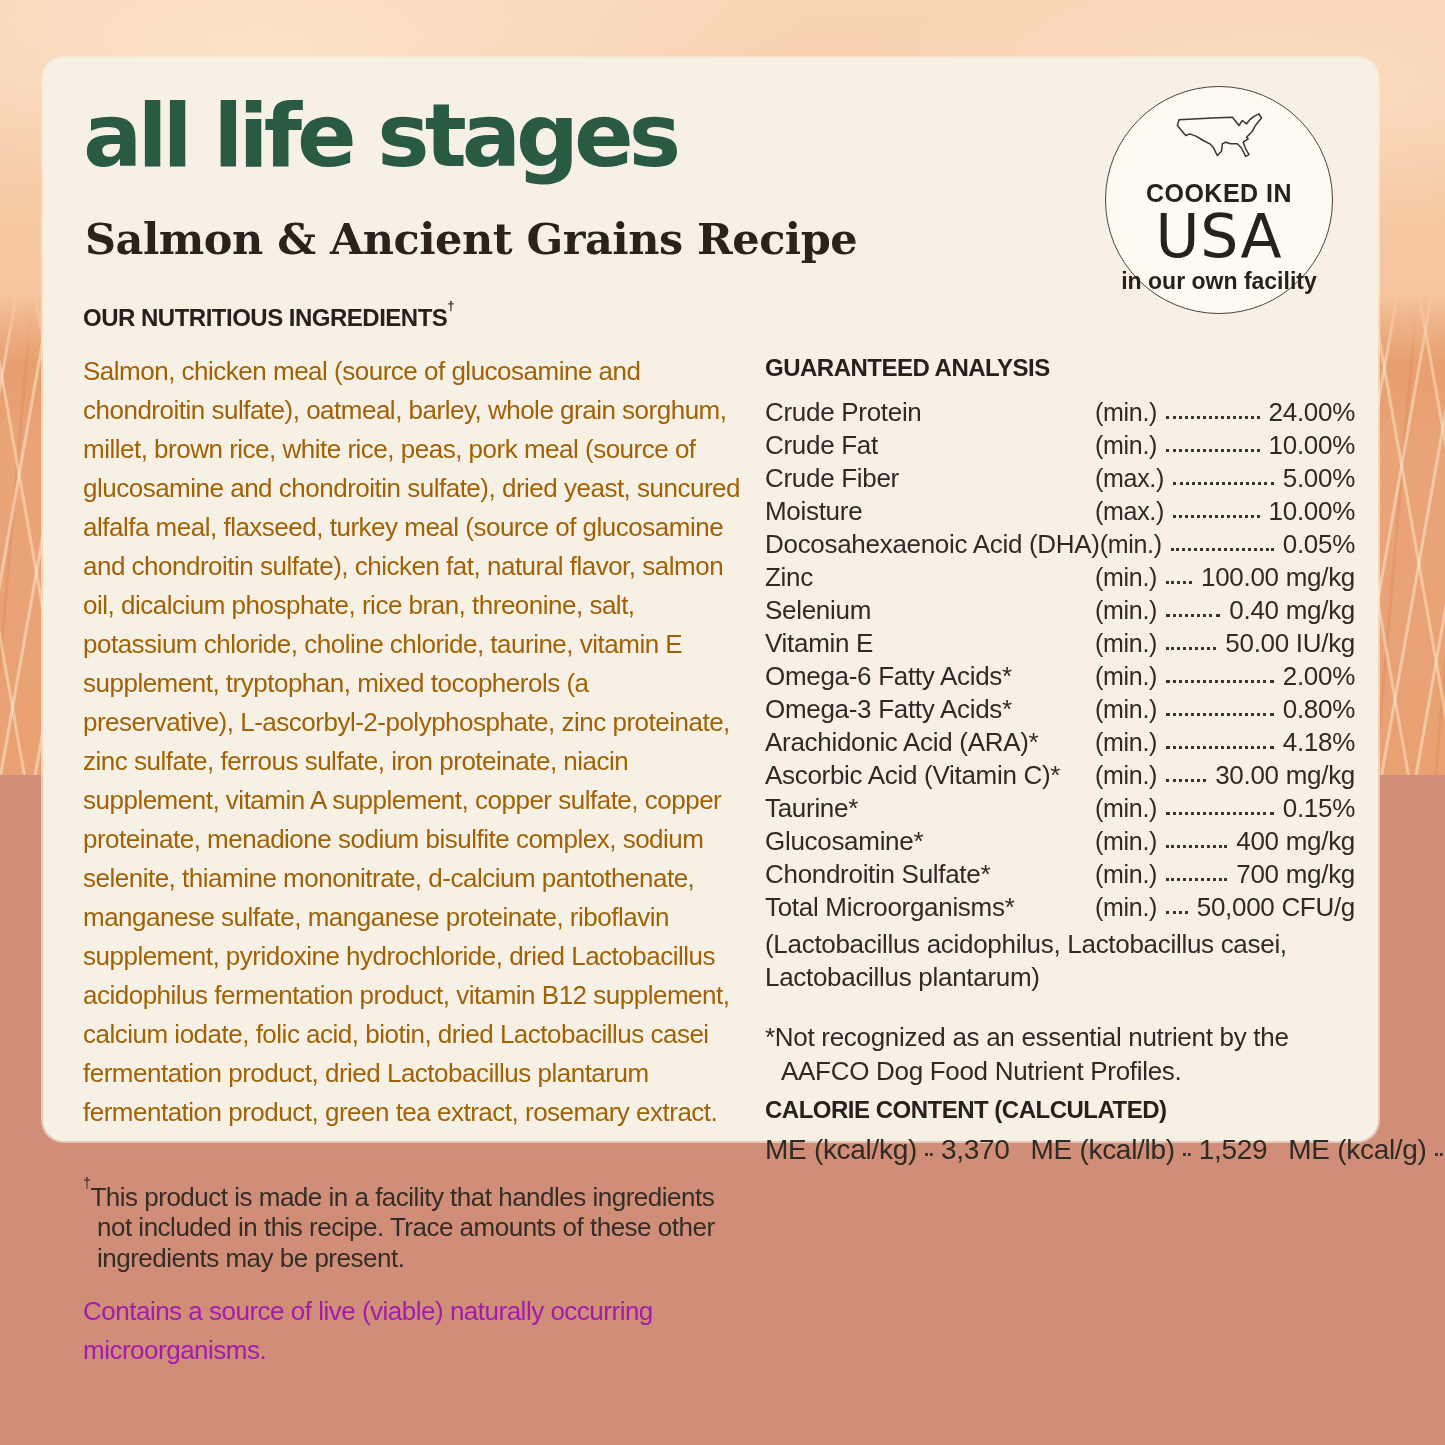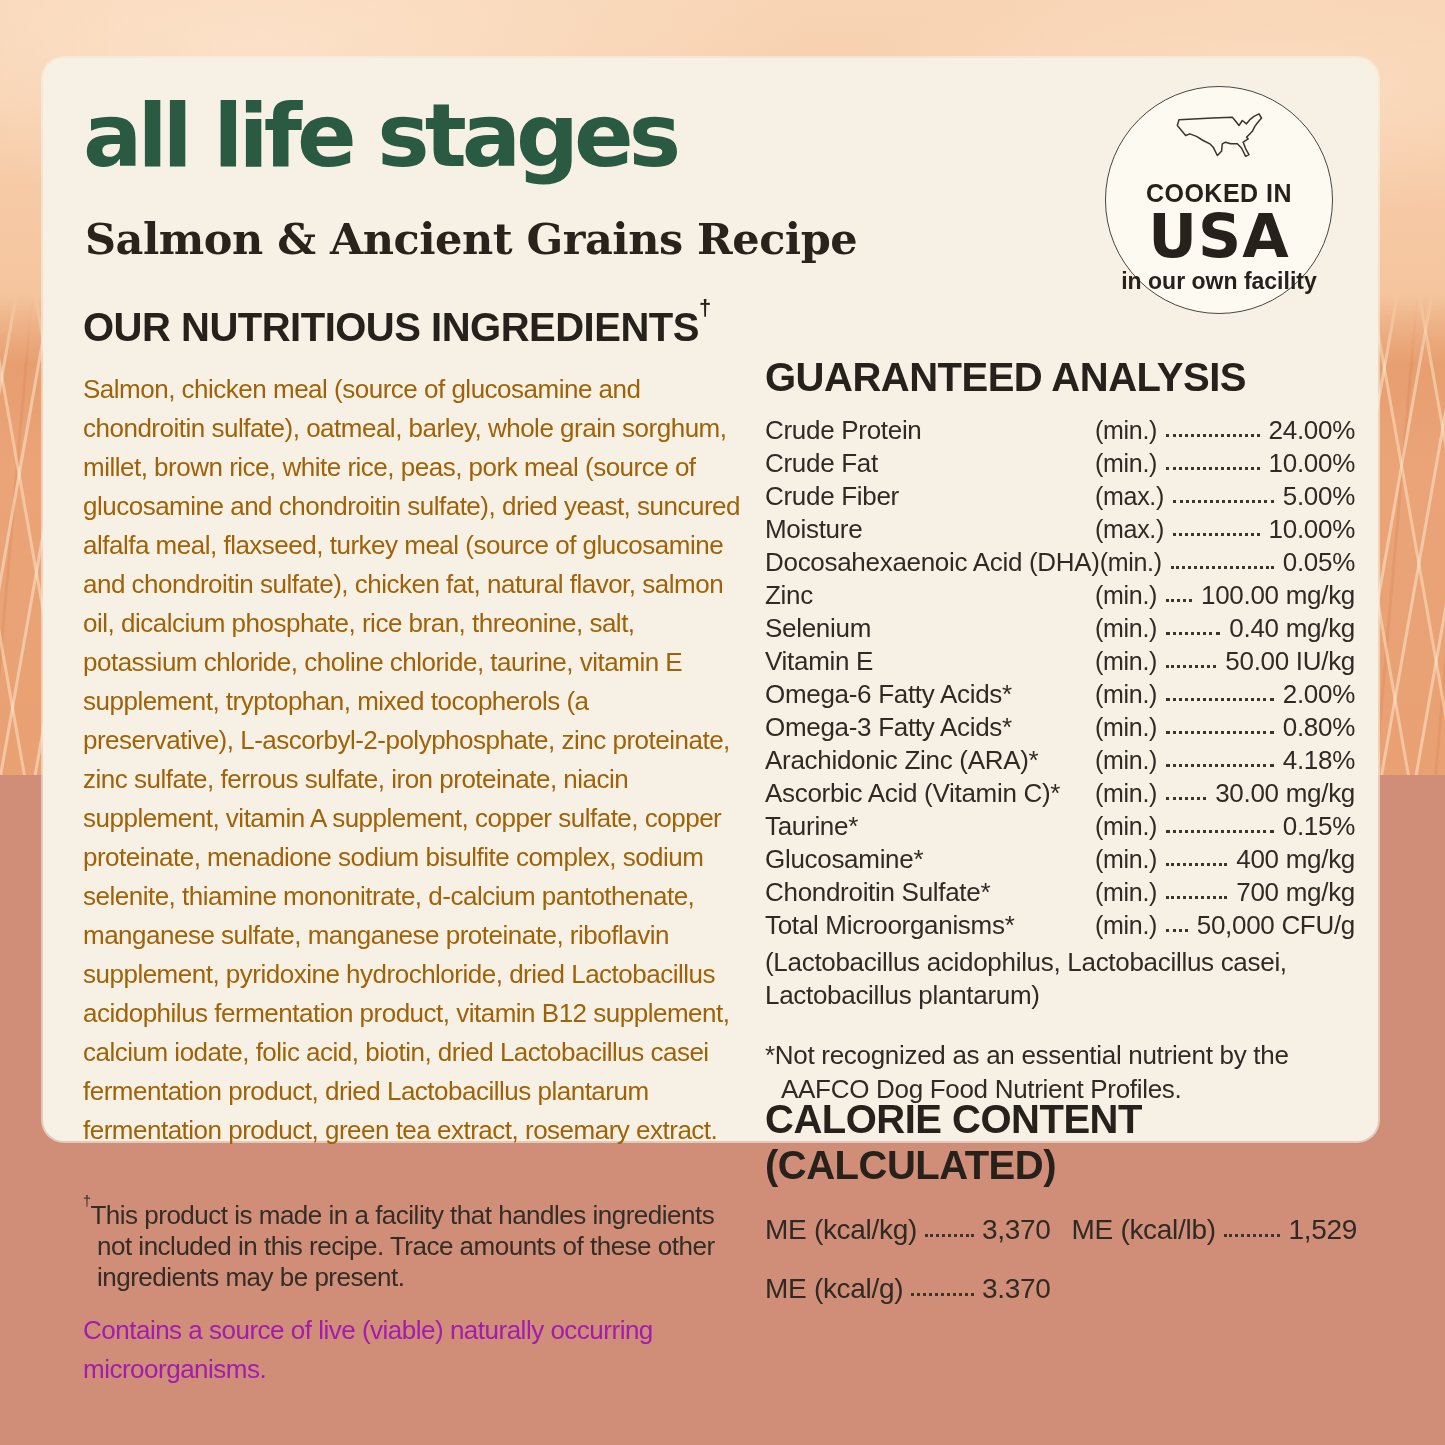--- a/index.html
+++ b/index.html
@@ -32,26 +32,26 @@
   .subtitle{position:absolute;left:42px;top:158px;margin:0;
             font-family:"DejaVu Serif","Liberation Serif",serif;font-weight:bold;
             font-size:43px;letter-spacing:-0.5px;color:#2a231c;line-height:1.1;}
 
   
   .badge{position:absolute;left:1062px;top:28px;width:228px;height:228px;border-radius:50%;
          background:#fdfaf2;border:1.5px solid #4a4540;box-sizing:border-box;
          display:flex;flex-direction:column;align-items:center;text-align:center;}
   .badge svg{margin-top:24px;}
   .badge-l1{font-size:25px;font-weight:bold;letter-spacing:.5px;color:#26211b;margin-top:14px;}
-  .badge-l2{font-family:"DejaVu Sans",sans-serif;font-size:60px;font-weight:bold;
+  .badge-l2{font-family:"DejaVu Sans",sans-serif;font-size:60px;font-weight:normal;
             letter-spacing:1px;color:#26211b;line-height:.95;}
   .badge-l3{font-size:23px;font-weight:bold;color:#26211b;margin-top:3px;}
 
   
-  .sec-h{margin:0;font-size:40px;font-weight:bold;letter-spacing:-0.5px;color:#26211b;line-height:1.15;}
+  .sec-h{margin:0;font-size:24px;font-weight:bold;letter-spacing:-0.5px;color:#26211b;line-height:1.15;}
   sup{font-size:.55em;position:relative;top:-.55em;}
 
   
   .col-left{position:absolute;left:40px;top:246px;width:662px;}
   .ing-text{margin:20px 0 0 0;font-size:26px;line-height:39px;letter-spacing:-0.5px;color:#a16207;}
   .ing-foot{margin:44px 0 0 0;font-size:26px;line-height:31px;letter-spacing:-0.5px;color:#332d26;
             padding-left:14px;text-indent:-14px;}
   .ing-note2{margin:18px 0 0 0;font-size:26px;line-height:39px;letter-spacing:-0.5px;color:#a21caf;}
 
   
@@ -61,21 +61,21 @@
   .ga-name{flex:0 0 330px;white-space:nowrap;}
   .ga-limit{flex:0 0 auto;font-size:25px;}
   .ga-leader{flex:1 1 auto;align-self:center;border-bottom:3.4px dotted #3b352e;margin:0 9px;position:relative;top:5px;min-width:10px;}
   .ga-value{flex:0 0 auto;white-space:nowrap;}
   .ga-paren{margin:4px 0 0 0;font-size:26px;line-height:33px;letter-spacing:-0.3px;color:#2f2a24;}
   .ga-foot{margin:26px 0 0 0;font-size:26px;line-height:34px;letter-spacing:-0.3px;color:#2f2a24;
            padding-left:16px;text-indent:-16px;}
 
   
   .cal{position:absolute;left:722px;top:1038px;width:592px;}
-  .cal-grid{margin-top:23px;display:grid;grid-template-columns:1fr 1fr;column-gap:46px;row-gap:8px;gap:21px;}
+  .cal-grid{margin-top:7px;display:grid;grid-template-columns:1fr 1fr 1fr 1fr;column-gap:46px;row-gap:8px;gap:21px;}
   .cal-entry{display:flex;align-items:baseline;font-size:28px;letter-spacing:-0.3px;line-height:38px;color:#2f2a24;}
   .cal-name{flex:0 0 auto;white-space:nowrap;}
   .cal-leader{flex:1 1 auto;align-self:center;border-bottom:3.4px dotted #3b352e;margin:0 8px;position:relative;top:5px;min-width:8px;}
   .cal-value{flex:0 0 auto;white-space:nowrap;}
 </style>
 </head>
 <body>
 
 <div class="stage">
 
@@ -161,21 +161,21 @@
             <span class="ga-leader"></span>
             <span class="ga-value">2.00%</span>
           </div>
           <div class="ga-row">
             <span class="ga-name">Omega-3 Fatty Acids*</span>
             <span class="ga-limit">(min.)</span>
             <span class="ga-leader"></span>
             <span class="ga-value">0.80%</span>
           </div>
           <div class="ga-row">
-            <span class="ga-name">Arachidonic Zinc (ARA)*</span>
+            <span class="ga-name">Arachidonic Acid (ARA)*</span>
             <span class="ga-limit">(min.)</span>
             <span class="ga-leader"></span>
             <span class="ga-value">4.18%</span>
           </div>
           <div class="ga-row">
             <span class="ga-name">Ascorbic Acid (Vitamin C)*</span>
             <span class="ga-limit">(min.)</span>
             <span class="ga-leader"></span>
             <span class="ga-value">30.00 mg/kg</span>
           </div>

